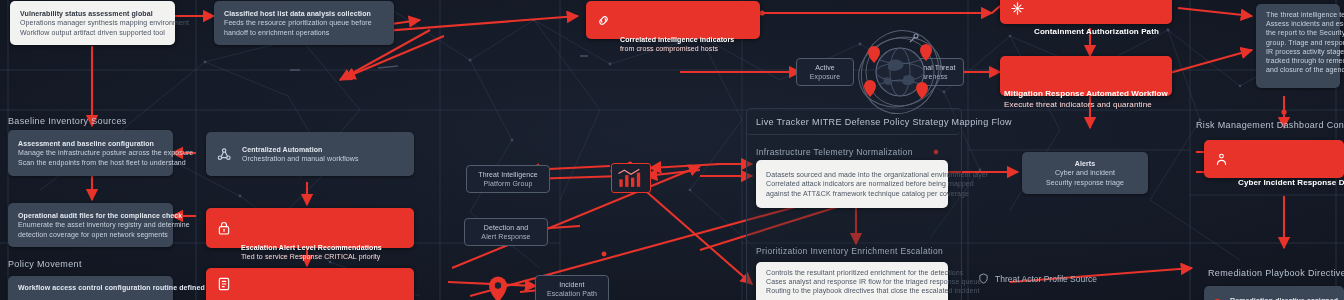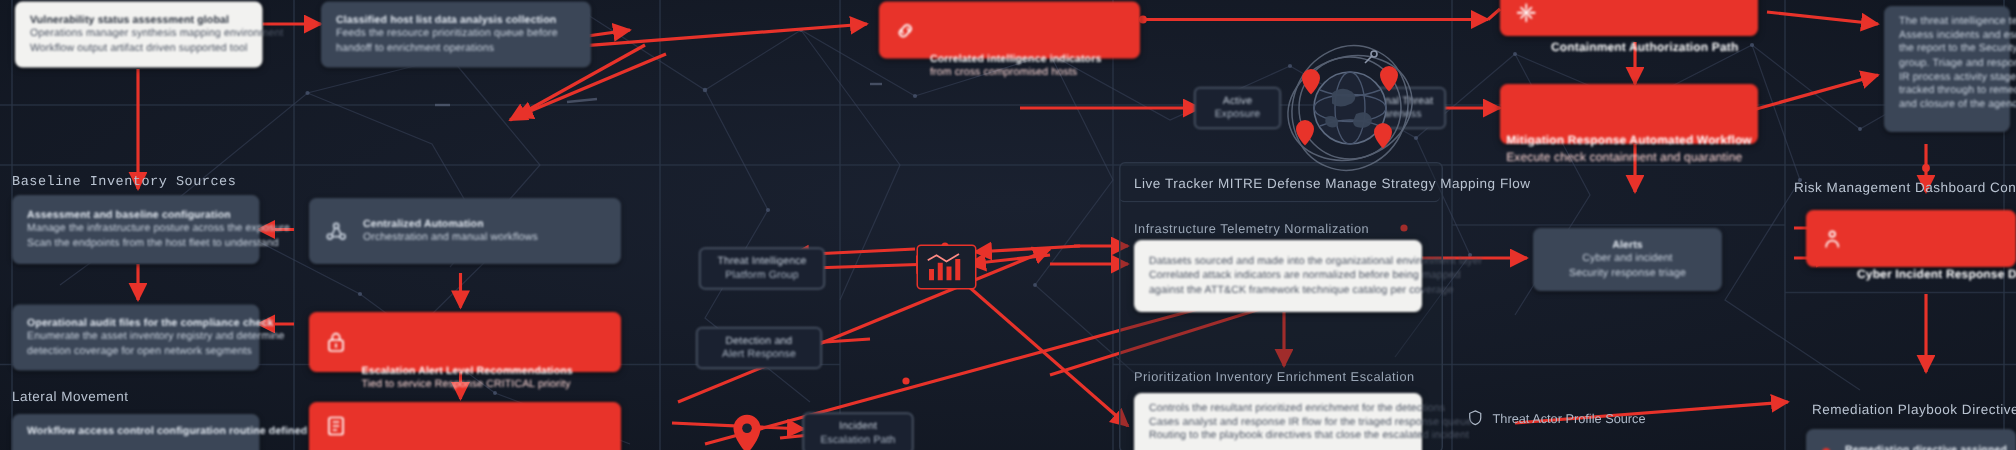--- a/index.html
+++ b/index.html
@@ -292,23 +292,23 @@
       <circle cx="936" cy="152" r="2.4"></circle>
       <circle cx="604" cy="254" r="2.4"></circle>
     </g>
   </svg>
 
   <div class="blur-veil"></div>
 
   <div class="group" style="left:746px;top:108px;width:214px;height:192px;"></div>
   <div class="group" style="left:746px;top:108px;width:214px;height:26px;border-bottom:1px solid #2c3647;border-top:none;border-left:none;border-right:none;background:none;"></div>
 
-  <div class="heading" style="left:8px;top:116px;font-family:Liberation Mono, monospace;">Baseline Inventory Sources</div>
-  <div class="heading" style="left:8px;top:259px;">Lateral Movement</div>
-  <div class="heading" style="left:756px;top:117px;">Live Tracker MITRE Defense Manage Strategy Mapping Flow</div>
+  <div class="heading" style="left:8px;top:116px;">Baseline Inventory Sources</div>
+  <div class="heading" style="left:8px;top:259px;">Policy Movement</div>
+  <div class="heading" style="left:756px;top:117px;">Live Tracker MITRE Defense Policy Strategy Mapping Flow</div>
   <div class="heading sub" style="left:756px;top:147px;">Infrastructure Telemetry Normalization</div>
   <div class="heading sub" style="left:756px;top:246px;">Prioritization Inventory Enrichment Escalation</div>
   <div class="heading" style="left:1196px;top:120px;">Risk Management Dashboard Controls</div>
   <div class="heading" style="left:1208px;top:268px;">Remediation Playbook Directives</div>
 
   <div class="lbl-icon" style="left:978px;top:273px;">
     <span class="ico" style="width:11px;height:11px;">
       <svg viewBox="0 0 24 24" fill="none" stroke="#aeb9c8" stroke-width="1.8">
         <path d="M12 2 L20 5.5 V12 C20 17 16.4 20.6 12 22 C7.6 20.6 4 17 4 12 V5.5 Z"></path>
       </svg>
@@ -354,21 +354,21 @@
       </svg>
     </span>
     <span class="txt">
       <span class="l l1">Containment Authorization Path</span>
     </span>
   </div>
 
   <div class="node card-red fs-8" style="left:1000px;top:56px;width:172px;height:40px;justify-content:center;text-align:center;">
     <span class="txt" style="align-items:flex-start;">
       <span class="l l1">Mitigation Response Automated Workflow</span>
-      <span class="l">Execute check containment and quarantine</span>
+      <span class="l">Execute threat indicators and quarantine</span>
     </span>
   </div>
 
   <div class="node card-grey fs-7" style="left:1256px;top:4px;width:84px;height:84px;align-items:flex-start;padding-top:6px;">
     <span class="txt">
       <span class="l">The threat intelligence team</span>
       <span class="l">Assess incidents and escalate</span>
       <span class="l">the report to the Security Ops</span>
       <span class="l">group. Triage and response</span>
       <span class="l">IR process activity stage is then</span>

